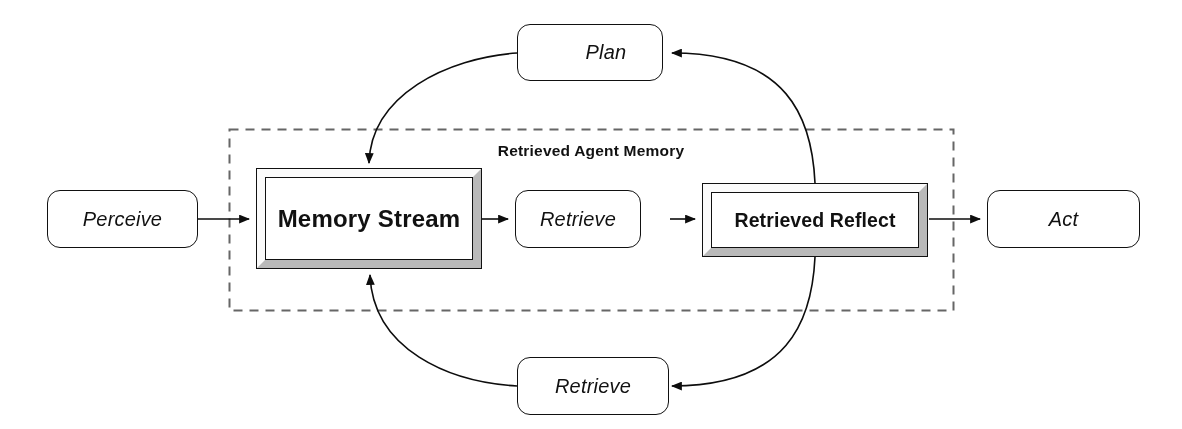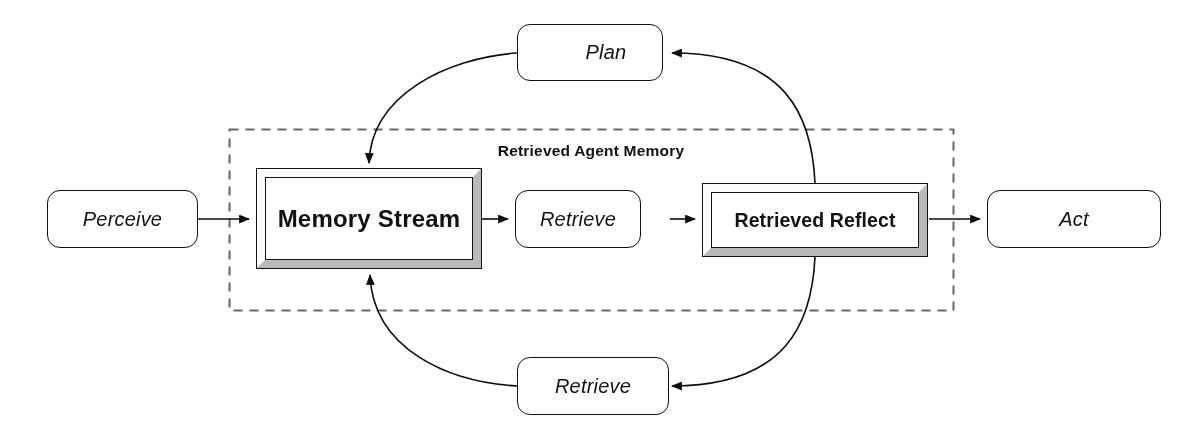--- a/index.html
+++ b/index.html
@@ -108,17 +108,17 @@
   </div>
 
   <div class="node framed" style="left:702px;top:183px;width:226px;height:74px;">
     <div class="bevel">
       <div class="inner">
         <span class="rm-label">Retrieved Reflect</span>
       </div>
     </div>
   </div>
 
-  <div class="node rounded" style="left:987px;top:190px;width:174px;height:58px;">
+  <div class="node rounded" style="left:987px;top:190px;width:153px;height:58px;">
     <span>Act</span>
   </div>
 
 </div>
 
 </body></html>

